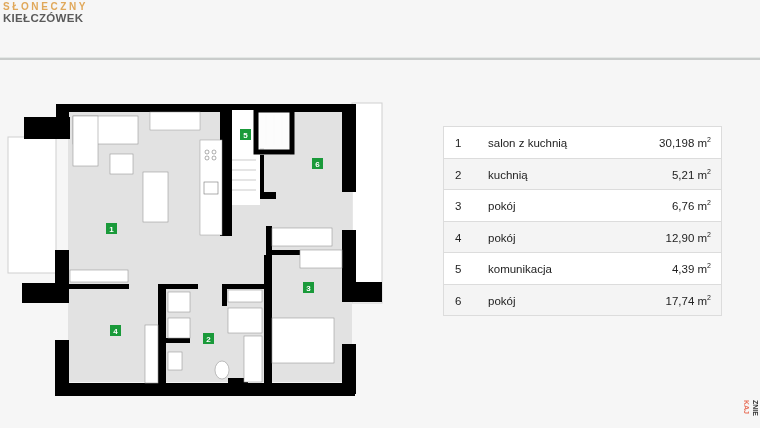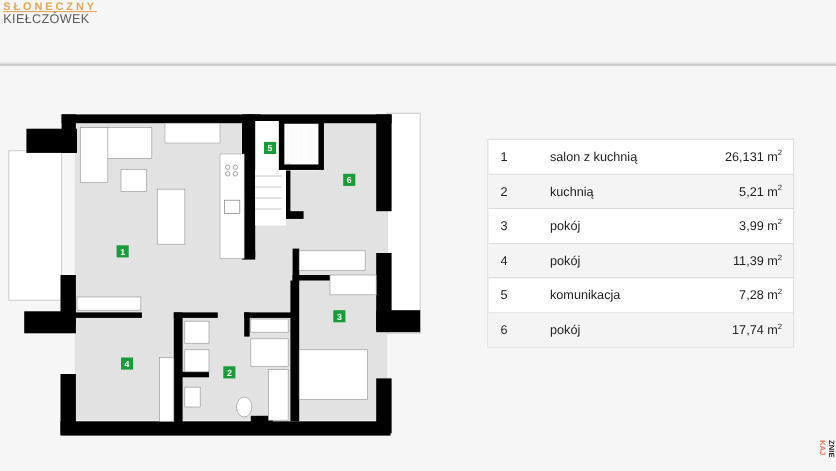--- a/index.html
+++ b/index.html
@@ -1,31 +1,31 @@
 <!DOCTYPE html>
 <html><head>
 <meta charset="utf-8">
 <style>
   html, body { margin:0; padding:0; }
   body { width:760px; height:428px; background:#f6f6f6; position:relative; overflow:hidden; font-family:"Liberation Sans", sans-serif; }
   .logo { position:absolute; left:3px; top:2px; line-height:1; }
-  .logo .l1 { color:#e0a85a; font-size:10px; letter-spacing:2.6px; font-weight:bold; display:block;text-decoration:underline; }
-  .logo .l2 { color:#5a5a5a; font-size:11.5px; letter-spacing:0.3px; display:block; margin-top:1px; font-weight:normal; }
+  .logo .l1 { color:#e0a85a; font-size:10px; letter-spacing:2.6px; font-weight:bold; display:block; }
+  .logo .l2 { color:#5a5a5a; font-size:11.5px; letter-spacing:0.3px; display:block; margin-top:1px; font-weight:bold; }
   .hr { position:absolute; left:0; top:57px; width:760px; height:2px; background:#c9cccb; border-top:1px solid #e4e8e6; }
 
   
   .plan { position:absolute; left:0; top:0; width:400px; height:428px; }
 
   
   .tbl { position:absolute; left:443px; top:126px; width:277px; border:1.5px solid #dcdcdc; background:#fff; }
   .row { position:relative; height:30.5px; border-bottom:1.5px solid #dcdcdc; font-size:11.5px; color:#222; }
   .row:last-child { border-bottom:none; }
   .row.alt { background:#f4f4f4; }
   .row .num { position:absolute; left:11px; top:10px; }
-  .row .name { position:absolute; left:56px; top:10px; }
+  .row .name { position:absolute; left:44px; top:10px; }
   .row .area { position:absolute; right:10px; top:9px; }
   .row .area sup { font-size:7px; vertical-align:5px; }
 
   .side-text { position:absolute; right:0px; top:398px; width:18px; height:30px; }
   .side-text span { position:absolute; font-size:7px; font-weight:bold; transform:rotate(90deg); transform-origin:left top; white-space:nowrap; }
 </style>
 </head>
 <body>
 
 <div class="logo">
@@ -129,41 +129,41 @@
       <text x="245.5" y="137.5">5</text>
     <rect x="312" y="158" width="11" height="11" fill="#1a9a3a"></rect>
       <text x="317.5" y="166.5">6</text>
   </g>
 </svg>
 
 <div class="tbl">
   <div class="row">
     <span class="num">1</span>
     <span class="name">salon z kuchnią</span>
-    <span class="area"><span>26,131</span> <span>m</span><sup>2</sup></span>
+    <span class="area"><span>30,198</span> <span>m</span><sup>2</sup></span>
   </div>
   <div class="row alt">
     <span class="num">2</span>
     <span class="name">kuchnią</span>
     <span class="area"><span>5,21</span> <span>m</span><sup>2</sup></span>
   </div>
   <div class="row">
     <span class="num">3</span>
     <span class="name">pokój</span>
-    <span class="area"><span>3,99</span> <span>m</span><sup>2</sup></span>
+    <span class="area"><span>6,76</span> <span>m</span><sup>2</sup></span>
   </div>
   <div class="row alt">
     <span class="num">4</span>
     <span class="name">pokój</span>
-    <span class="area"><span>11,39</span> <span>m</span><sup>2</sup></span>
+    <span class="area"><span>12,90</span> <span>m</span><sup>2</sup></span>
   </div>
   <div class="row">
     <span class="num">5</span>
     <span class="name">komunikacja</span>
-    <span class="area"><span>7,28</span> <span>m</span><sup>2</sup></span>
+    <span class="area"><span>4,39</span> <span>m</span><sup>2</sup></span>
   </div>
   <div class="row alt">
     <span class="num">6</span>
     <span class="name">pokój</span>
     <span class="area"><span>17,74</span> <span>m</span><sup>2</sup></span>
   </div>
 </div>
 
 <div class="side-text">
   <span style="left:8px; top:2px; color:#e8705a;">KAJ</span>

